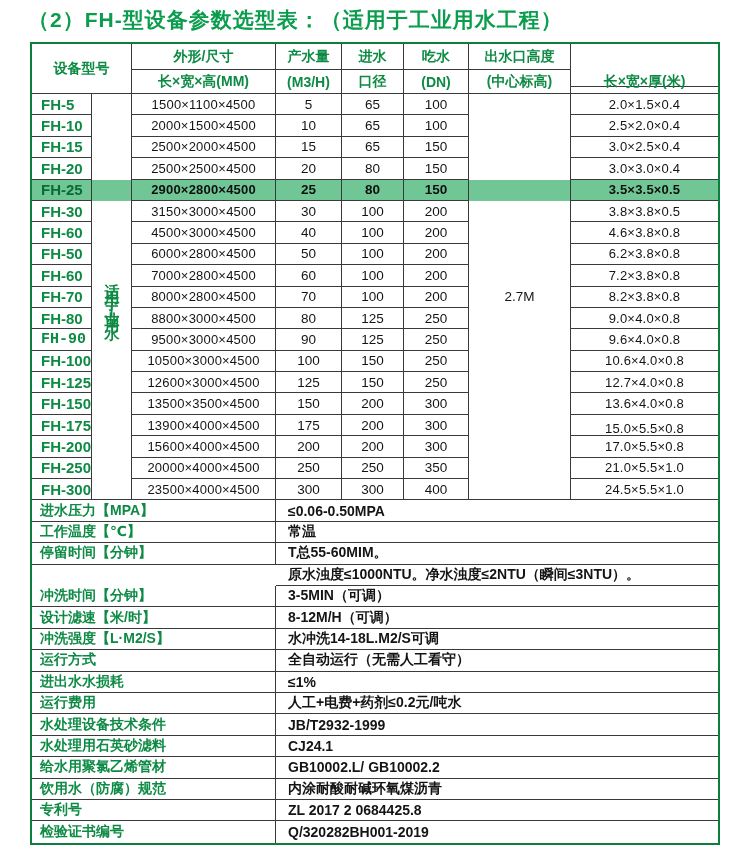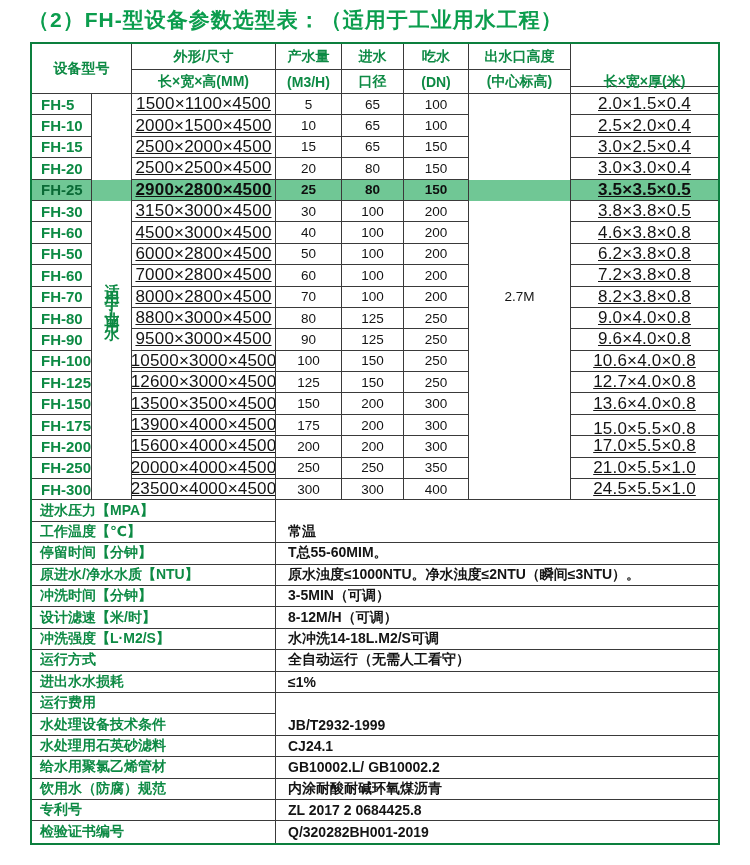--- a/index.html
+++ b/index.html
@@ -34,21 +34,21 @@
   }
   .h{color:#0d8a44;font-weight:bold;font-size:14px;}
   .h-model{grid-area:1/1/3/3;}
   .model{justify-content:flex-start;padding-left:9px;color:#0d8a44;font-weight:bold;font-size:15px;}
   .model.hl{color:#0a6b36;}
   .hl-num{font-weight:bold;color:#0f0f0f;}
   .scope{
     writing-mode:vertical-rl;text-orientation:upright;
     color:#0d8a44;font-weight:bold;font-size:15px;letter-spacing:7px;
   }
-  .dims{font-size:17px;letter-spacing:0.2px;text-decoration:underline;}
+  .dims{font-size:13px;letter-spacing:0.2px;}
   .noR{border-right:none;}
   .noB{border-bottom:none;}
   .spec-label{justify-content:flex-start;padding-left:8px;color:#0d8a44;font-weight:bold;font-size:14px;}
   .spec-value{justify-content:flex-start;padding-left:12px;color:#141414;font-weight:600;font-size:14px;}
 </style>
 </head>
 <body>
 
 <h1 class="page-title">（2）FH-型设备参数选型表：（适用于工业用水工程）</h1>
 
@@ -129,21 +129,21 @@
     <div class="c " style="grid-area: 12 / 4 / auto / 5;">70</div>
     <div class="c " style="grid-area: 12 / 5 / auto / 6;">100</div>
     <div class="c " style="grid-area: 12 / 6 / auto / 7;">200</div>
     <div class="c dims noR" style="grid-area: 12 / 8 / auto / 9;">8.2×3.8×0.8</div>
     <div class="c model" style="grid-area: 13 / 1 / auto / 2;">FH-80</div>
     <div class="c dims" style="grid-area: 13 / 3 / auto / 4;">8800×3000×4500</div>
     <div class="c " style="grid-area: 13 / 4 / auto / 5;">80</div>
     <div class="c " style="grid-area: 13 / 5 / auto / 6;">125</div>
     <div class="c " style="grid-area: 13 / 6 / auto / 7;">250</div>
     <div class="c dims noR" style="grid-area: 13 / 8 / auto / 9;">9.0×4.0×0.8</div>
-    <div class="c model" style="grid-area: 14 / 1 / auto / 2;">FH-90</div>
+    <div class="c model" style="grid-area: 14 / 1 / auto / 2; font-family: Liberation Mono, monospace;">FH-90</div>
     <div class="c dims" style="grid-area: 14 / 3 / auto / 4;">9500×3000×4500</div>
     <div class="c " style="grid-area: 14 / 4 / auto / 5;">90</div>
     <div class="c " style="grid-area: 14 / 5 / auto / 6;">125</div>
     <div class="c " style="grid-area: 14 / 6 / auto / 7;">250</div>
     <div class="c dims noR" style="grid-area: 14 / 8 / auto / 9;">9.6×4.0×0.8</div>
     <div class="c model" style="grid-area: 15 / 1 / auto / 2;">FH-100</div>
     <div class="c dims" style="grid-area: 15 / 3 / auto / 4;">10500×3000×4500</div>
     <div class="c " style="grid-area: 15 / 4 / auto / 5;">100</div>
     <div class="c " style="grid-area: 15 / 5 / auto / 6;">150</div>
     <div class="c " style="grid-area: 15 / 6 / auto / 7;">250</div>
@@ -178,37 +178,38 @@
     <div class="c " style="grid-area: 20 / 5 / auto / 6;">250</div>
     <div class="c " style="grid-area: 20 / 6 / auto / 7;">350</div>
     <div class="c dims noR" style="grid-area: 20 / 8 / auto / 9;">21.0×5.5×1.0</div>
     <div class="c model" style="grid-area: 21 / 1 / auto / 2;">FH-300</div>
     <div class="c dims" style="grid-area: 21 / 3 / auto / 4;">23500×4000×4500</div>
     <div class="c " style="grid-area: 21 / 4 / auto / 5;">300</div>
     <div class="c " style="grid-area: 21 / 5 / auto / 6;">300</div>
     <div class="c " style="grid-area: 21 / 6 / auto / 7;">400</div>
     <div class="c dims noR" style="grid-area: 21 / 8 / auto / 9;">24.5×5.5×1.0</div>
     <div class="c spec-label" style="grid-area: 22 / 1 / auto / 4;">进水压力【MPA】</div>
+    <div class="c spec-value noR" style="grid-area: 22 / 4 / auto / 9;">≤0.06-0.50MPA</div>
     <div class="c spec-label" style="grid-area: 23 / 1 / auto / 4;">工作温度【℃】</div>
     <div class="c spec-value noR" style="grid-area: 23 / 4 / auto / 9;">常温</div>
     <div class="c spec-label" style="grid-area: 24 / 1 / auto / 4;">停留时间【分钟】</div>
     <div class="c spec-value noR" style="grid-area: 24 / 4 / auto / 9;">T总55-60MIM。</div>
-    <div class="c spec-label" style="grid-area: 25 / 1 / auto / 4;">原进水/净水水质【NTU】</div>
     <div class="c spec-value noR" style="grid-area: 25 / 4 / auto / 9;">原水浊度≤1000NTU。净水浊度≤2NTU（瞬间≤3NTU）。</div>
     <div class="c spec-label" style="grid-area: 26 / 1 / auto / 4;">冲洗时间【分钟】</div>
     <div class="c spec-value noR" style="grid-area: 26 / 4 / auto / 9;">3-5MIN（可调）</div>
     <div class="c spec-label" style="grid-area: 27 / 1 / auto / 4;">设计滤速【米/时】</div>
     <div class="c spec-value noR" style="grid-area: 27 / 4 / auto / 9;">8-12M/H（可调）</div>
     <div class="c spec-label" style="grid-area: 28 / 1 / auto / 4;">冲洗强度【L·M2/S】</div>
     <div class="c spec-value noR" style="grid-area: 28 / 4 / auto / 9;">水冲洗14-18L.M2/S可调</div>
     <div class="c spec-label" style="grid-area: 29 / 1 / auto / 4;">运行方式</div>
     <div class="c spec-value noR" style="grid-area: 29 / 4 / auto / 9;">全自动运行（无需人工看守）</div>
     <div class="c spec-label" style="grid-area: 30 / 1 / auto / 4;">进出水水损耗</div>
     <div class="c spec-value noR" style="grid-area: 30 / 4 / auto / 9;">≤1%</div>
     <div class="c spec-label" style="grid-area: 31 / 1 / auto / 4;">运行费用</div>
+    <div class="c spec-value noR" style="grid-area: 31 / 4 / auto / 9;">人工+电费+药剂≤0.2元/吨水</div>
     <div class="c spec-label" style="grid-area: 32 / 1 / auto / 4;">水处理设备技术条件</div>
     <div class="c spec-value noR" style="grid-area: 32 / 4 / auto / 9;">JB/T2932-1999</div>
     <div class="c spec-label" style="grid-area: 33 / 1 / auto / 4;">水处理用石英砂滤料</div>
     <div class="c spec-value noR" style="grid-area: 33 / 4 / auto / 9;">CJ24.1</div>
     <div class="c spec-label" style="grid-area: 34 / 1 / auto / 4;">给水用聚氯乙烯管材</div>
     <div class="c spec-value noR" style="grid-area: 34 / 4 / auto / 9;">GB10002.L/ GB10002.2</div>
     <div class="c spec-label" style="grid-area: 35 / 1 / auto / 4;">饮用水（防腐）规范</div>
     <div class="c spec-value noR" style="grid-area: 35 / 4 / auto / 9;">内涂耐酸耐碱环氧煤沥青</div>
     <div class="c spec-label" style="grid-area: 36 / 1 / auto / 4;">专利号</div>
     <div class="c spec-value noR" style="grid-area: 36 / 4 / auto / 9;">ZL 2017 2 0684425.8</div>

